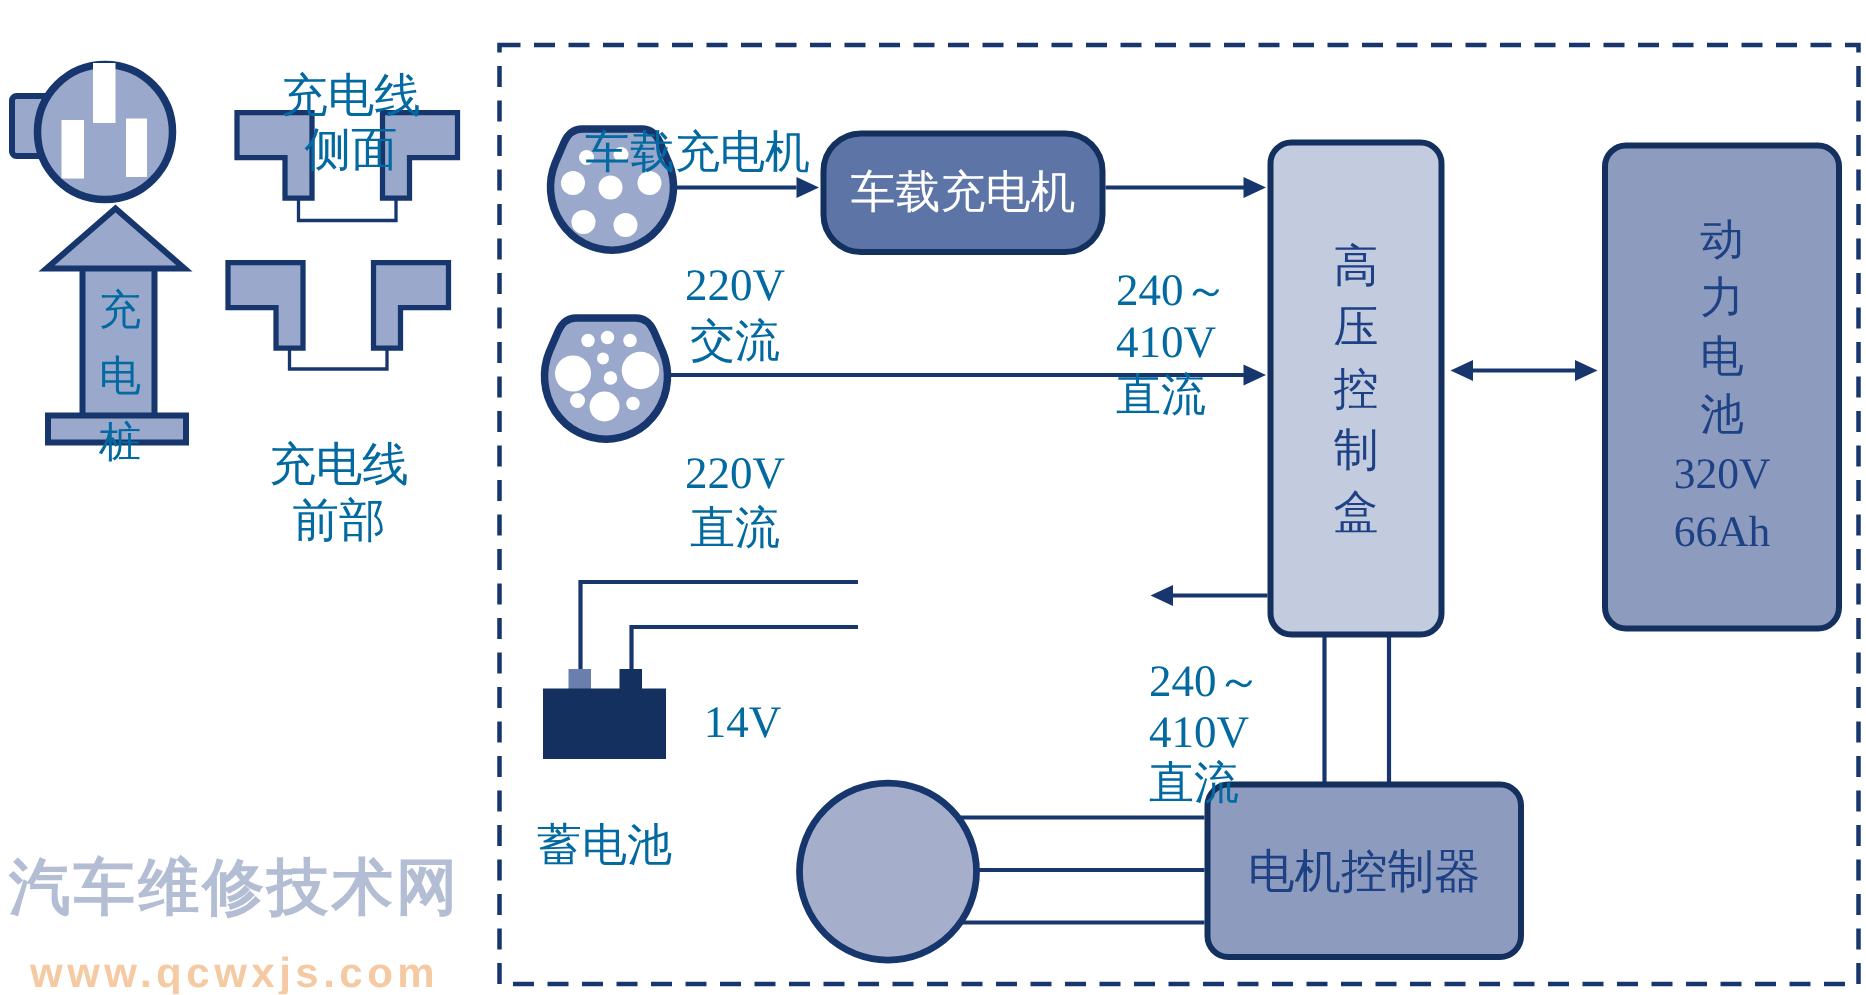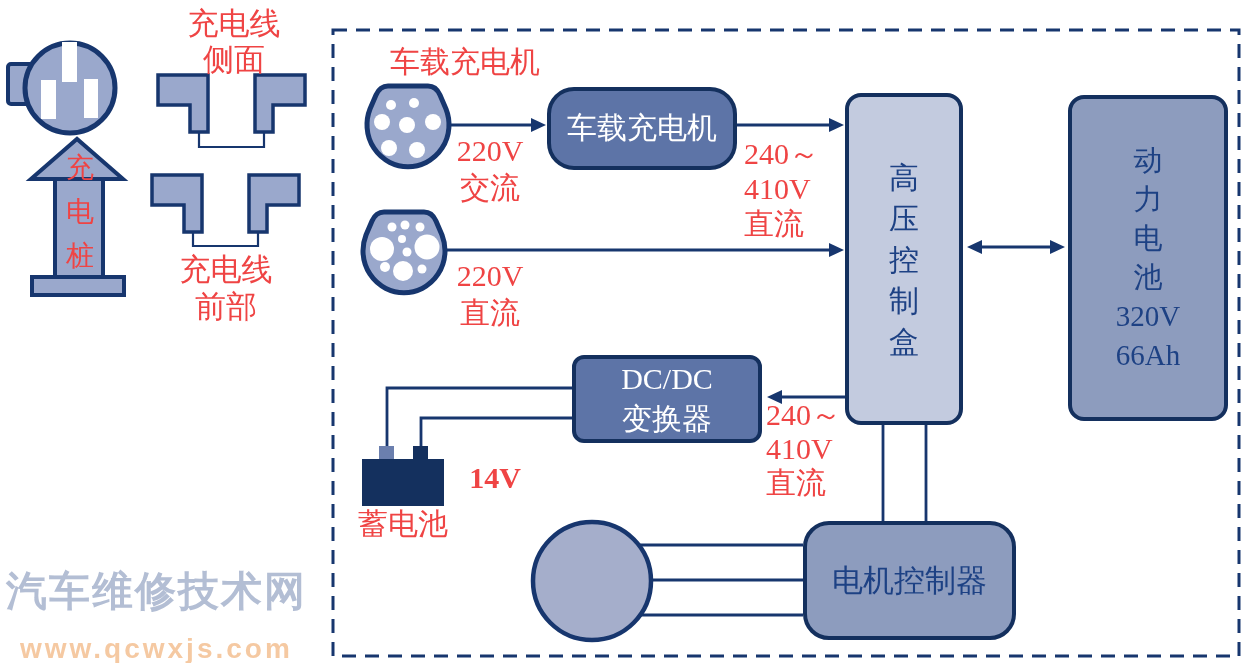--- a/index.html
+++ b/index.html
@@ -3,21 +3,21 @@
 <meta charset="utf-8">
 <style>
   html,body{margin:0;padding:0;background:#ffffff;}
   .canvas{
     position:relative;width:1244px;height:663px;background:#ffffff;overflow:hidden;
     font-family:"Liberation Serif","DejaVu Serif",serif;
   }
   .layer{position:absolute;left:0;top:0;}
   .lbl{
     position:absolute;white-space:pre-line;text-align:center;
-    color:#ef4444;font-size:30px;line-height:35px;z-index:3;
+    color:#0369a1;font-size:30px;line-height:35px;z-index:3;margin-top:40px;
   }
   .lbl.left{text-align:left;font-family:Liberation Serif, serif;}
   .box{
     position:absolute;display:flex;align-items:center;justify-content:center;
     border:4px solid #14305e;box-sizing:border-box;white-space:pre-line;
     text-align:center;color:#1d4184;z-index:2;
   }
   .box.blue{background:#5d74a7;color:#ffffff;border-radius:12px;}
   .box.light{background:#c3cbdf;border-radius:16px;}
   .box.gray{background:#8d9cbe;border-radius:16px;}
@@ -133,24 +133,22 @@
 制
 盒</div>
 
   <div class="box gray" style="left:1068px;top:95px;width:160px;height:326px;font-size:29px;line-height:39px;">动
 力
 电
 池
 320V
 66Ah</div>
 
-  <div class="box blue" style="left:572px;top:355px;width:190px;height:88px;font-size:30px;line-height:40px;">DC/DC
-变换器</div>
 
-  <div class="box gray" style="left:803px;top:521px;width:213px;height:119px;font-size:31px;border-radius:26px;">电机控制器</div>
+  <div class="box gray" style="left:803px;top:521px;width:213px;height:119px;font-size:31px;">电机控制器</div>
 
   <div class="lbl" style="left:62px;top:146px;width:36px;font-size:28px;line-height:44px;">充
 电
 桩</div>
 
   <div class="lbl" style="left:176px;top:6px;width:116px;font-size:31px;line-height:36px;">充电线
 侧面</div>
 
   <div class="lbl" style="left:168px;top:251px;width:116px;font-size:31px;line-height:37px;">充电线
 前部</div>
@@ -164,21 +162,21 @@
 410V
 直流</div>
 
   <div class="lbl" style="left:438px;top:257px;width:104px;line-height:37px;">220V
 直流</div>
 
   <div class="lbl left" style="left:766px;top:398px;width:100px;line-height:34px;">240～
 410V
 直流</div>
 
-  <div class="lbl" style="left:450px;top:460px;width:90px;font-weight:bold;">14V</div>
+  <div class="lbl" style="left:450px;top:424px;width:90px;">14V</div>
 
   <div class="lbl" style="left:348px;top:506px;width:110px;">蓄电池</div>
 
 
   <div class="wm-cn">汽车维修技术网</div>
   <div class="wm-url">www.qcwxjs.com</div>
 
 </div>
 
 </body></html>

